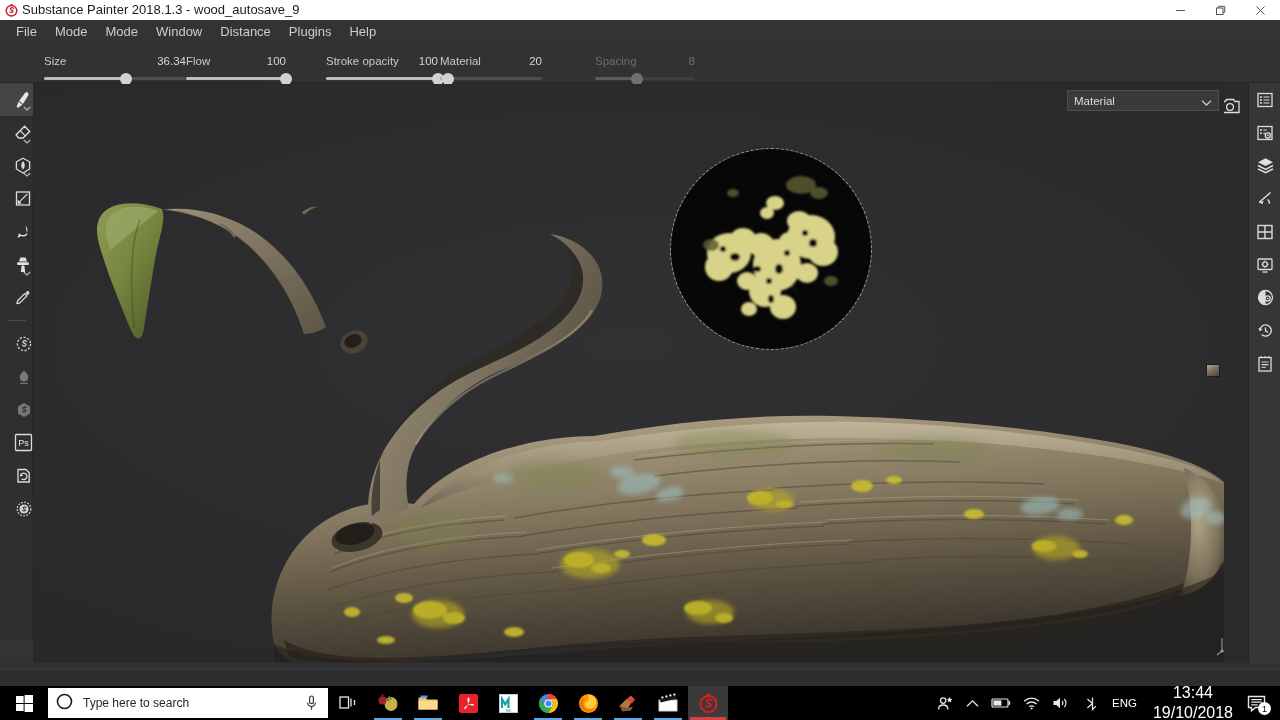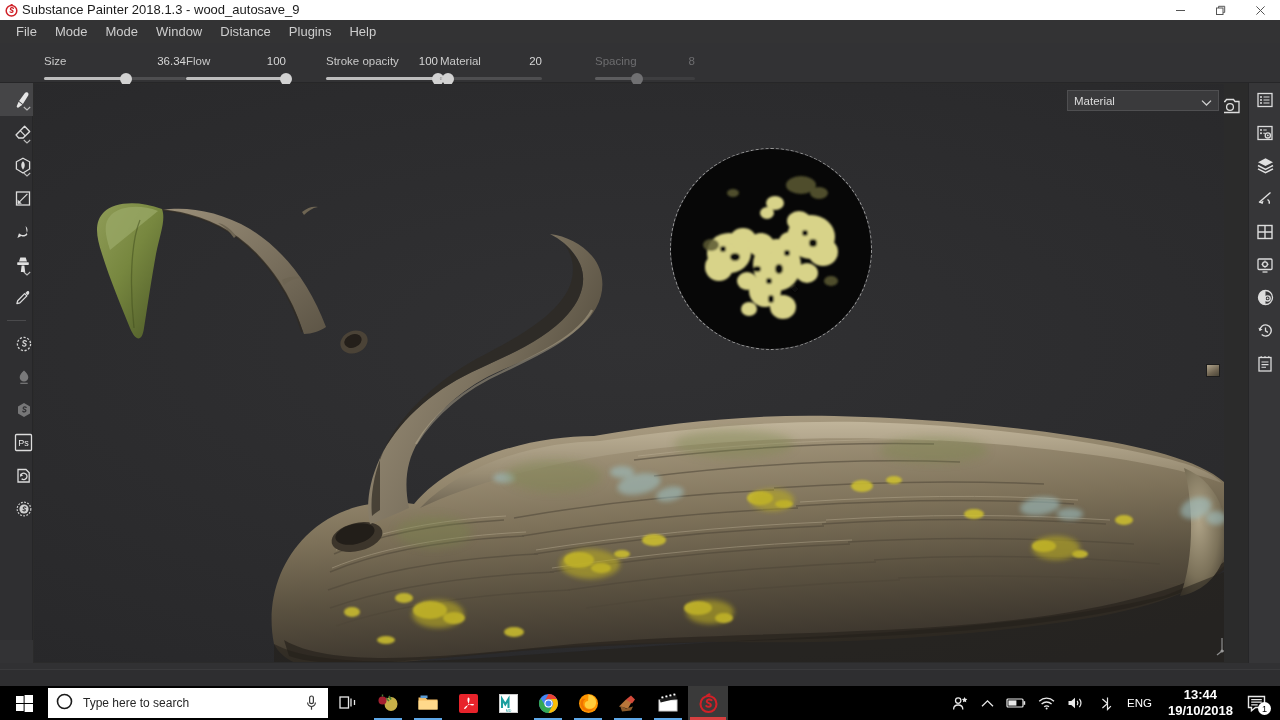--- a/index.html
+++ b/index.html
@@ -119,21 +119,21 @@
   }
   .searchbox .stext { margin-left:10px; color:#262626; font-size:12px; }
   .searchbox .mic { position:absolute; right:10px; top:7px; }
   .tbtn { width:40px; height:34px; display:flex; align-items:center; justify-content:center; position:relative; }
   .tbtn .underline { position:absolute; bottom:0; left:6px; width:28px; height:2px; background:#5fa8e8; }
   .tbtn.active { background:#3a3a3a; }
   .tbtn.active .underline { background:#d64040; left:2px; width:36px; height:3px; }
   .tray { margin-left:auto; display:flex; align-items:center; height:34px; padding-right:4px; }
   .tray .tr { padding:0 6px; display:flex; align-items:center; height:34px; }
   .clock { display:flex; flex-direction:column; align-items:center; justify-content:center; height:34px; padding:0 8px; line-height:1.25; }
-  .clock span { color:#fff; font-size:13px;font-weight:bold; }
+  .clock span { color:#fff; font-size:16px; }
   .notif { position:relative; padding:0 10px 0 6px; display:flex; align-items:center; height:34px; }
   .badge {
     position:absolute; right:5px; bottom:5px; width:13px; height:13px; border-radius:50%;
     background:#fff; color:#000; font-size:9px; display:flex; align-items:center; justify-content:center;
   }
   .lang { color:#fff; font-size:11.5px; padding:0 8px; }
   .icon-img { display:block; }
 </style>
 </head>
 <body>

